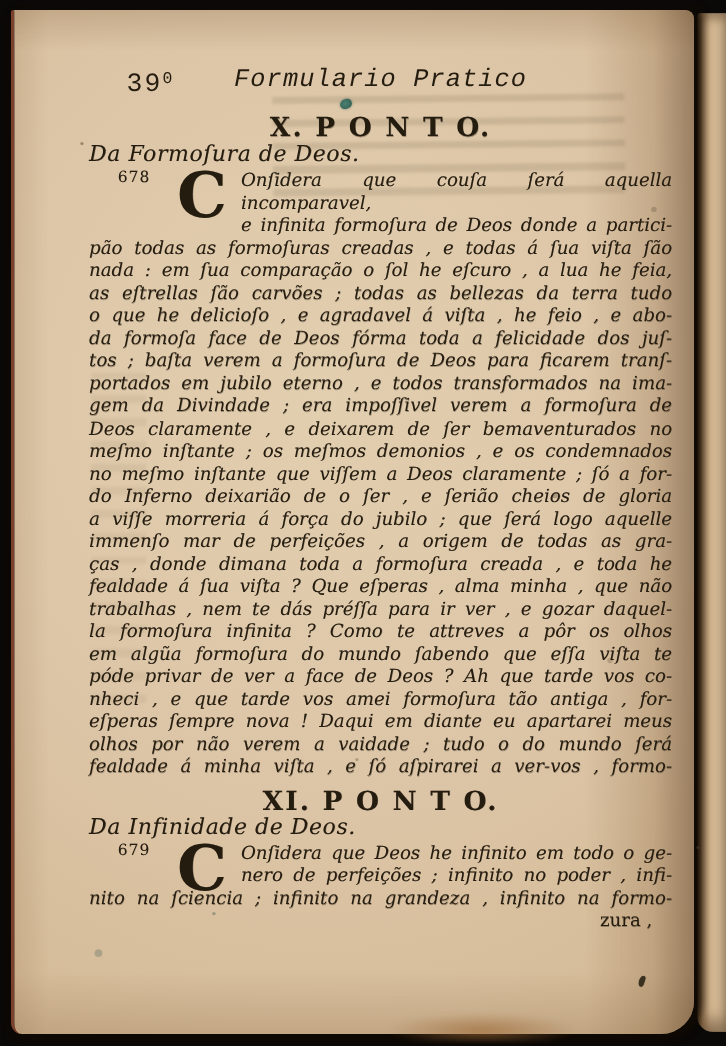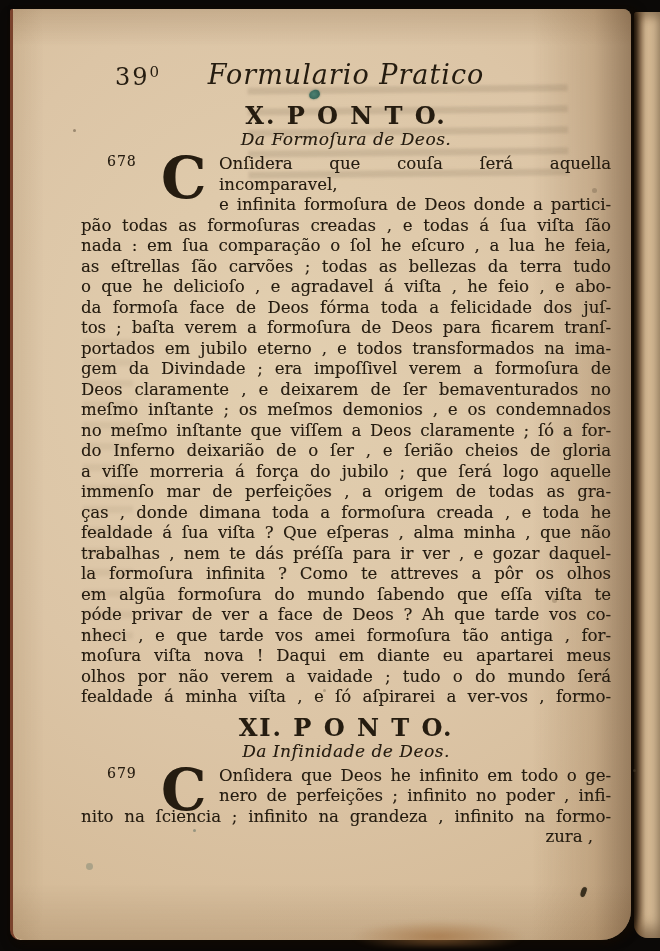--- a/index.html
+++ b/index.html
@@ -63,40 +63,40 @@
     background:#39301f; border-radius:60% 40% 50% 60%; transform:rotate(18deg);
     box-shadow:0 0 1px rgba(57,48,31,.8);
   }
   .ornament {
     position:absolute; left:296px; top:81px; width:11px; height:9px;
     background:radial-gradient(circle at 45% 45%, #4b8071, #2f5a4e);
     border-radius:55% 45% 50% 50%; transform:rotate(-18deg);
     box-shadow:0 0 2px rgba(47,90,78,.7);
   }
   
-  .header { position:absolute; left:68px; top:50px; width:530px; height:36px; color:#251c10; }
+  .header { position:absolute; left:68px; top:50px; width:530px; height:36px; color:#251c10;font-family:Liberation Mono, monospace; }
   .page-number { position:absolute; left:34px; top:4px; font-size:24px; letter-spacing:2px; }
   .page-number .sup { font-size:15px; vertical-align:8px; letter-spacing:0; }
   .running-title {
     position:absolute; left:0; right:0; top:0; text-align:center;
-    font-style:italic; font-size:27px; letter-spacing:1px;
+    font-style:italic; font-size:23px; letter-spacing:1px;
   }
   
   .text-block { position:absolute; left:68px; top:95px; width:530px; color:#251c10;
     text-shadow:.3px .3px 0 rgba(37,28,16,.35); }
   .sec-heading { text-align:center; font-size:24px; font-weight:bold; letter-spacing:2px; line-height:24px; }
-  .sec-subheading { text-align:center; font-style:italic; font-size:17px; line-height:22px; letter-spacing:.5px; }
+  .sec-subheading { font-style:italic; font-size:20px; line-height:22px; letter-spacing:.5px; }
   .para { margin-top:4px; font-size:16.5px; }
   .para-head { position:relative; min-height:41px; }
   .para-num { position:absolute; left:26px; top:-1px; font-size:14px; letter-spacing:1px; }
   .drop-cap {
     position:absolute; left:80px; top:1px; font-size:57px; line-height:46px; font-weight:bold;
   }
   .opening { margin-left:138px; }
-  .tline { line-height:20.5px; text-align:justify; text-align-last:justify; word-spacing:1px; }
+  .tline { line-height:20.5px; text-align:justify; text-align-last:justify; word-spacing:1px;font-style:italic; }
   .closing-line { line-height:20.5px; word-spacing:1px; }
   .section-2 { margin-top:8px; }
   .catchword { text-align:right; padding-right:18px; line-height:20.5px; }
 </style>
 </head>
 <body>
 
 <div class="under-page"></div>
 
 <div class="page">
@@ -142,21 +142,21 @@
             <div class="tline">do Inferno deixarião de o ſer , e ſerião cheios de gloria</div>
             <div class="tline">a viſſe morreria á força do jubilo ; que ſerá logo aquelle</div>
             <div class="tline">immenſo mar de perfeições , a origem de todas as gra-</div>
             <div class="tline">ças , donde dimana toda a formoſura creada , e toda he</div>
             <div class="tline">fealdade á ſua viſta ? Que eſperas , alma minha , que não</div>
             <div class="tline">trabalhas , nem te dás préſſa para ir ver , e gozar daquel-</div>
             <div class="tline">la formoſura infinita ? Como te attreves a pôr os olhos</div>
             <div class="tline">em algũa formoſura do mundo ſabendo que eſſa viſta te</div>
             <div class="tline">póde privar de ver a face de Deos ? Ah que tarde vos co-</div>
             <div class="tline">nheci , e que tarde vos amei formoſura tão antiga , for-</div>
-            <div class="tline">moſura viſta nova ! Daqui em diante eu apartarei meus</div>
+            <div class="tline">eſperas ſempre nova ! Daqui em diante eu apartarei meus</div>
             <div class="tline">olhos por não verem a vaidade ; tudo o do mundo ſerá</div>
             <div class="tline">fealdade á minha viſta , e ſó aſpirarei a ver-vos , formo-</div>
           </div>
       </div>
     </div>
 
     <div class="section section-2">
       <div class="sec-heading">XI. P O N T O.</div>
       <div class="sec-subheading">Da Infinidade de Deos.</div>
       <div class="para">

